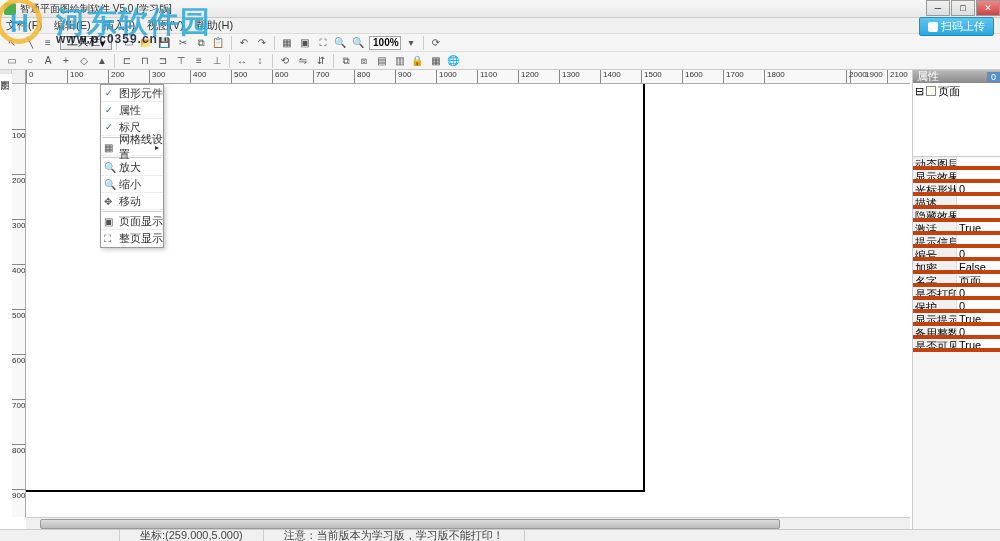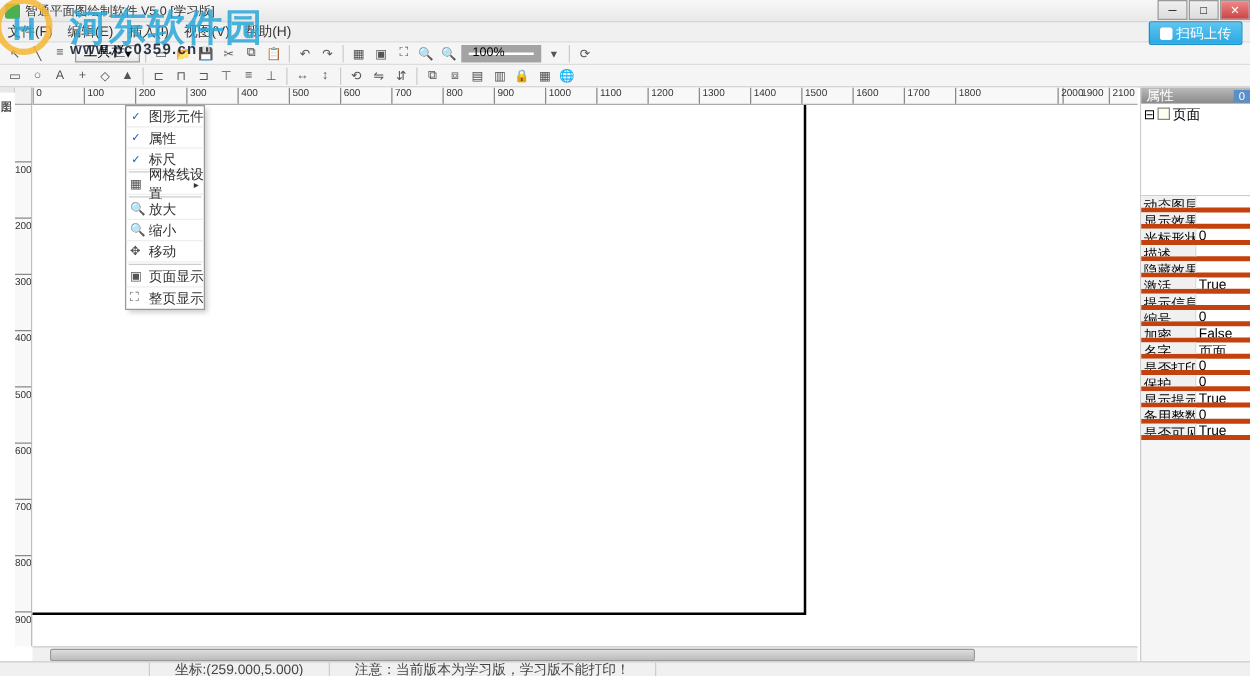--- a/index.html
+++ b/index.html
@@ -13,21 +13,21 @@
 .win-btn.close { background: linear-gradient(#e88,#c44); color:#fff; }
 
 .menubar { height: 16px; background: #f0f0f0; display: flex; align-items: center; padding-left: 6px; gap: 12px; font-size: 10px; color: #333; border-bottom: 1px solid #ddd; position: relative; }
 .upload-btn { position: absolute; right: 6px; top: -1px; background: linear-gradient(#5ec5f0,#2ba8e0); color: #fff; padding: 1px 8px; border: 1px solid #1a90c8; border-radius: 2px; font-size: 10px; display: flex; align-items: center; gap: 3px; }
 .upload-btn .up-icon { width: 10px; height: 10px; background: #fff; border-radius: 2px; }
 
 .toolbar1 { height: 18px; background: #f5f5f5; border-bottom: 1px solid #ddd; display: flex; align-items: center; padding-left: 4px; gap: 2px; }
 .toolbar2 { height: 18px; background: #f5f5f5; border-bottom: 1px solid #ccc; display: flex; align-items: center; padding-left: 4px; gap: 2px; }
 .tb-btn { width: 16px; height: 16px; display: flex; align-items: center; justify-content: center; font-size: 10px; color: #555; }
 .tb-sep { width: 1px; height: 14px; background: #ccc; margin: 0 2px; }
-.zoom-box { border: 6px solid #a3a3a3; background: #fff; padding: 0 3px; font-size: 10px; height: 14px; display: flex; align-items: center; width: 64px; }
+.zoom-box { border: 1px solid #a3a3a3; background: #fff; padding: 0 3px; font-size: 10px; height: 14px; display: flex; align-items: center; width: 32px; font-weight: bold; }
 
 .left-tab { width: 12px; background: #e8e8e8; border-right: 1px solid #ccc; writing-mode: vertical-rl; font-size: 9px; text-align: center; padding-top: 4px; color: #444; }
 
 .ruler-corner { position: absolute; top: 70px; left: 12px; width: 14px; height: 14px; background: #f0f0f0; border-right: 1px solid #aaa; border-bottom: 1px solid #aaa; }
 .ruler-h { position: absolute; top: 70px; left: 26px; right: 90px; height: 14px; background: #f8f8f8; border-bottom: 1px solid #aaa; font-size: 8px; overflow: hidden; }
 .ruler-h-inner { position: relative; height: 100%; white-space: nowrap; }
 .ruler-tick { position: absolute; top: 0; font-size: 8px; color: #333; border-left: 1px solid #888; height: 14px; padding-left: 2px; }
 .ruler-v { position: absolute; top: 84px; left: 12px; bottom: 24px; width: 14px; background: #f8f8f8; border-right: 1px solid #aaa; font-size: 8px; overflow: hidden; }
 .ruler-v-tick { position: absolute; left: 0; font-size: 8px; color: #333; border-top: 1px solid #888; width: 14px; padding-top: 1px; text-align: left; }
 

